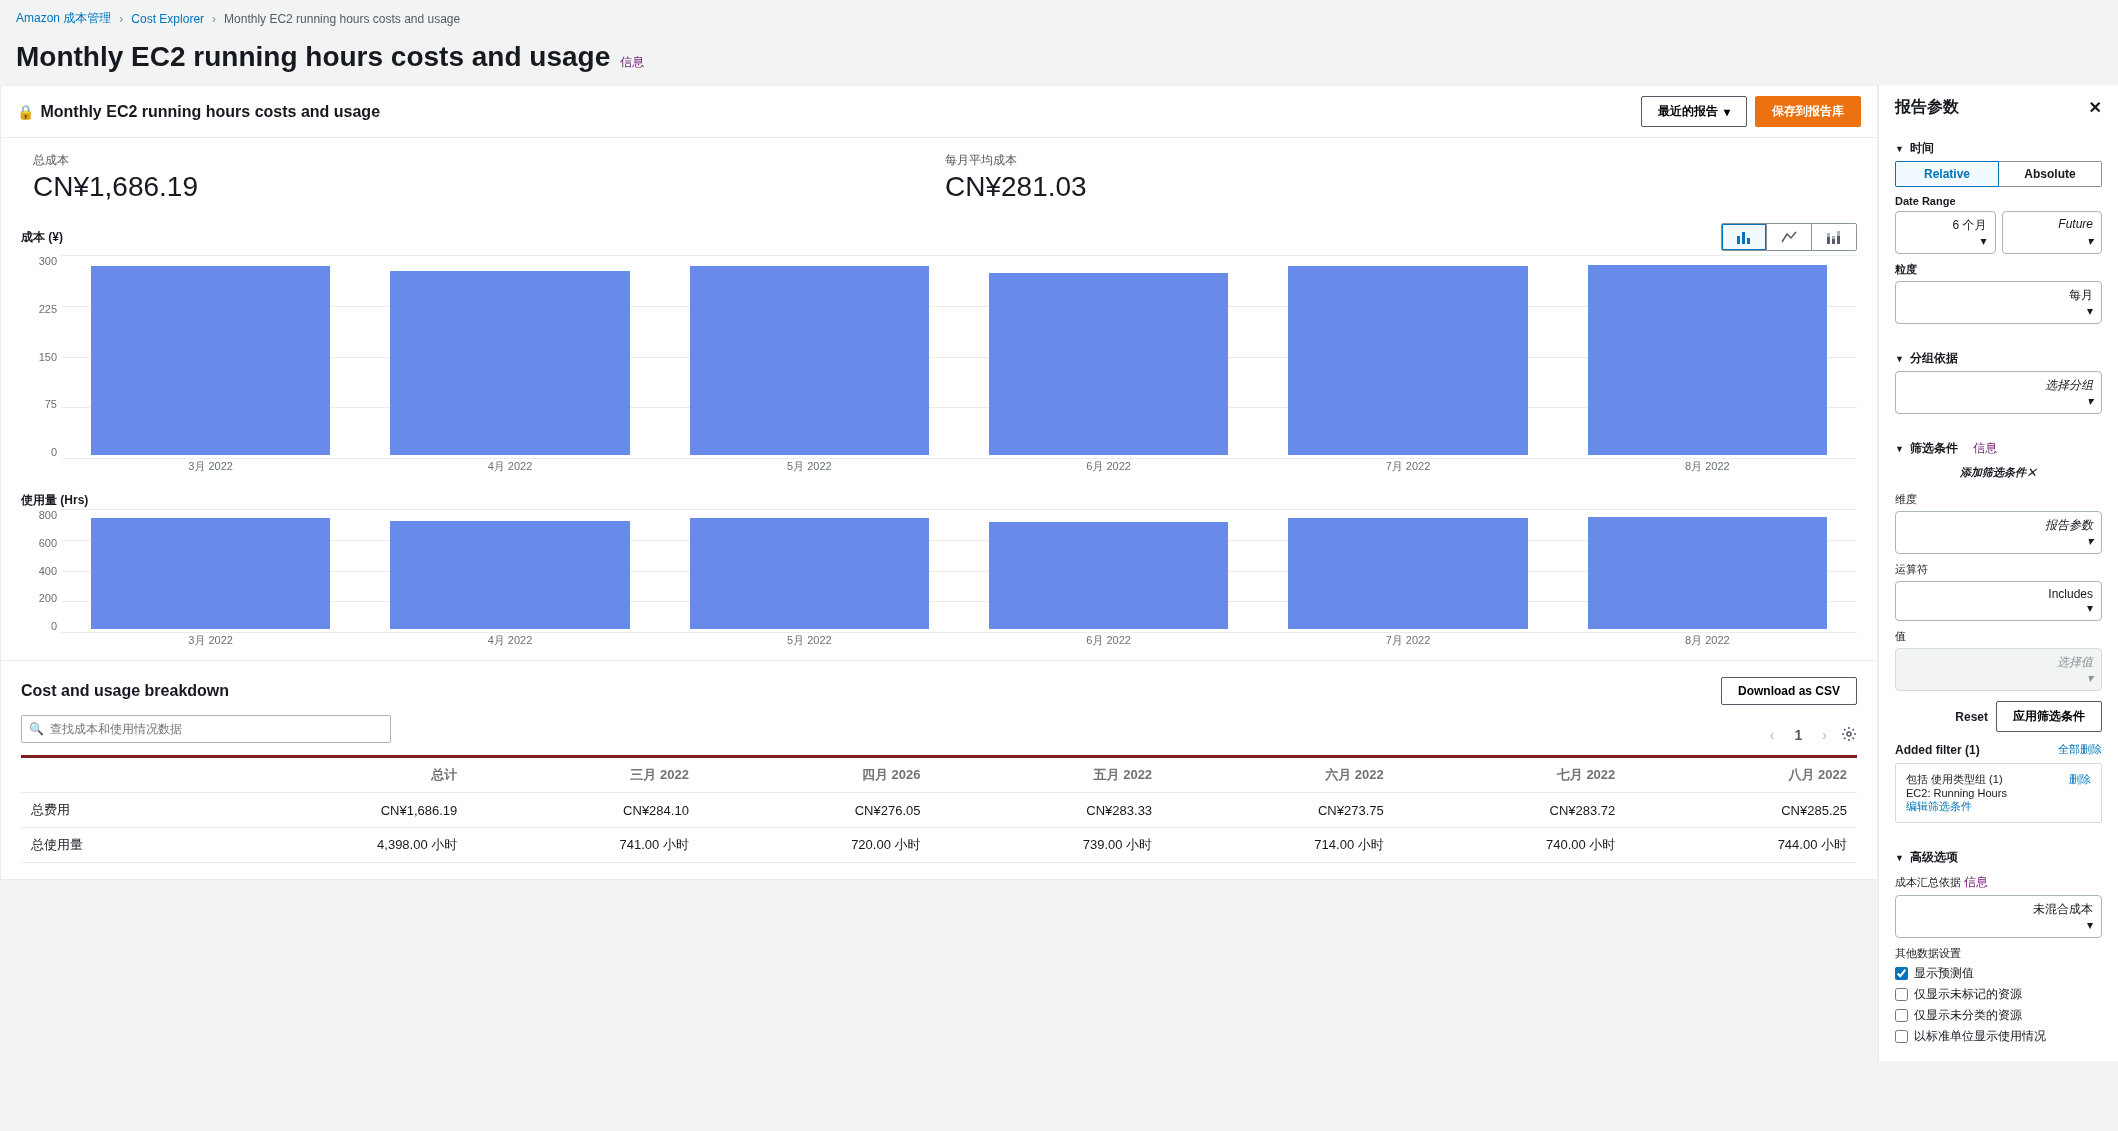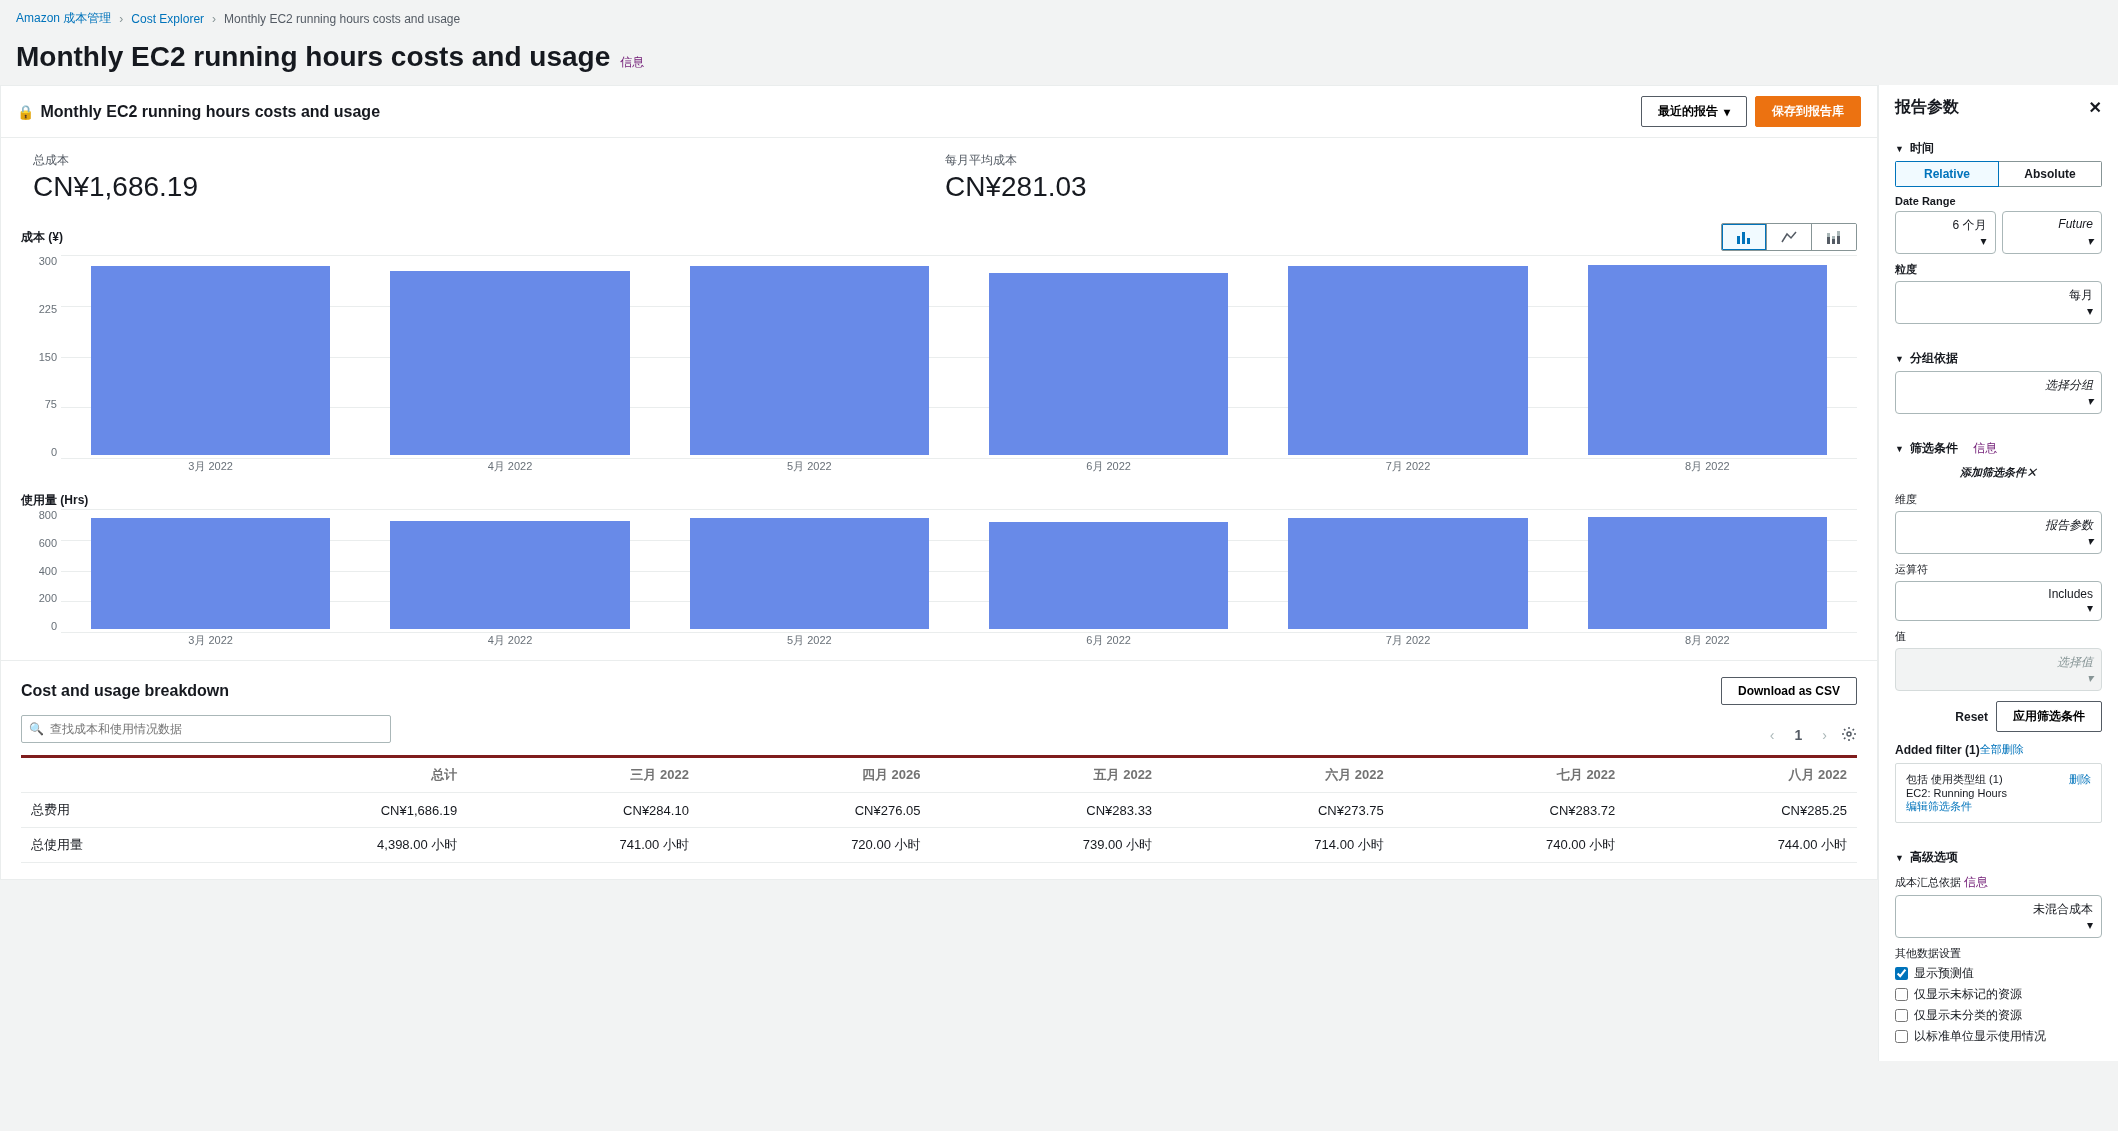--- a/index.html
+++ b/index.html
@@ -78,21 +78,21 @@
   .seg { flex: 1; padding: 5px 0; text-align: center; font-size: 12px; font-weight: 700; border: 1px solid #879596; background: #fff; cursor: pointer; }
   .seg.active { background: #f1faff; border-color: #0073bb; color: #0073bb; position: relative; z-index: 1; }
   .seg + .seg { margin-left: -1px; }
   .select { width: 100%; padding: 5px 8px; border: 1px solid #aab7b8; border-radius: 4px; font-size: 12px; background: #fff; display: flex; justify-content: space-between; align-items: flex-end; cursor: pointer; flex-direction: column; }
   .select.disabled { background: #f2f3f3; color: #879596; border-color: #d5dbdb; cursor: not-allowed; }
   .select.italic { font-style: italic; }
   .dd-row { display: flex; gap: 6px; }
   .dd-row .select { flex: 1; }
   .filter-actions { display: flex; justify-content: flex-end; gap: 8px; margin-top: 10px; }
   .link-btn { background: none; border: none; color: #16191f; font-size: 12px; cursor: pointer; font-weight: 700; }
-  .added-filter-head { display: flex; align-items: center; font-size: 12px; font-weight: 700; margin: 10px 0 6px; }
+  .added-filter-head { display: flex; justify-content: space-between; align-items: center; font-size: 12px; font-weight: 700; margin: 10px 0 6px; }
   .added-filter-head a { font-size: 11px; font-weight: 400; }
   .filter-card { border: 1px solid #d5dbdb; border-radius: 2px; padding: 8px 10px; font-size: 11px; }
   .filter-card .fc-row { display: flex; justify-content: space-between; }
   .filter-card a { font-size: 11px; }
   .chk-label { display: flex; align-items: center; gap: 6px; font-size: 12px; margin: 4px 0; cursor: pointer; }
   input[type=checkbox] { cursor: pointer; accent-color: #0073bb; }
   .add-filter-head { display: flex; justify-content: center; align-items: center; font-style: italic; }
 </style>
 </head>
 <body>

